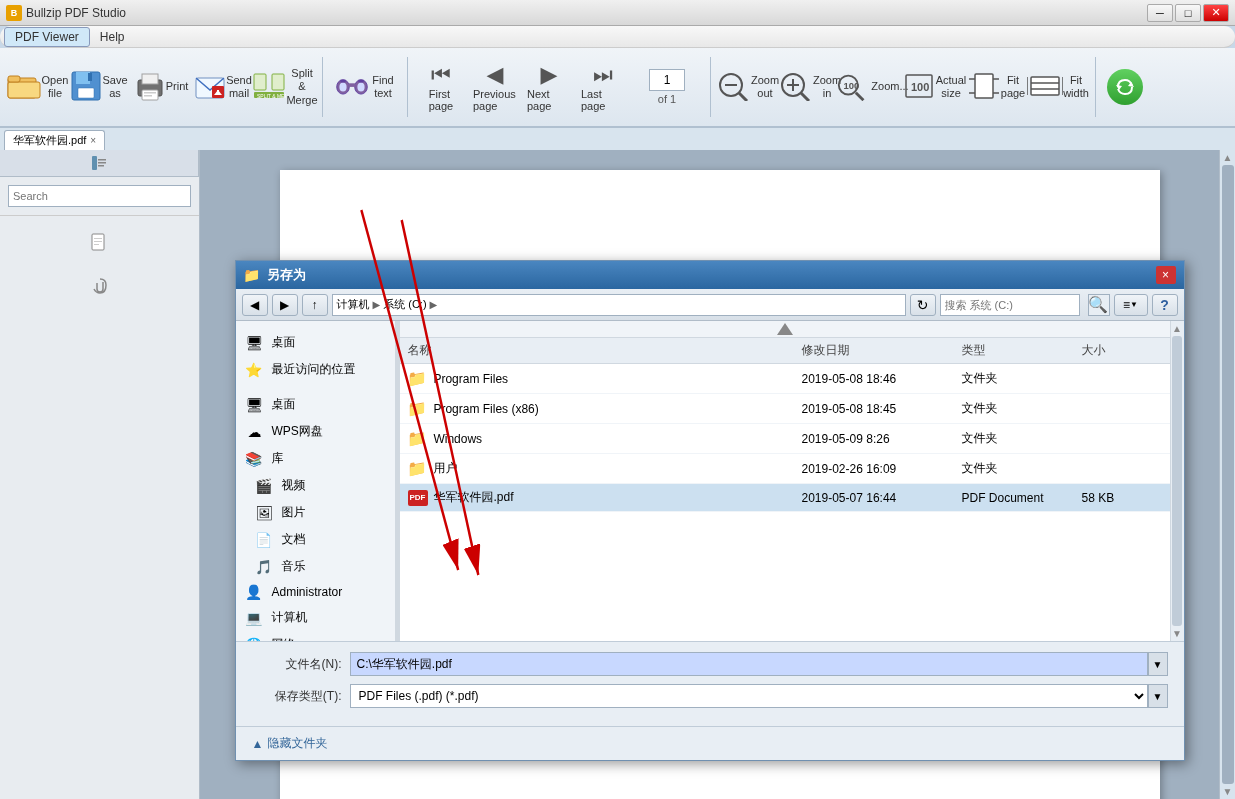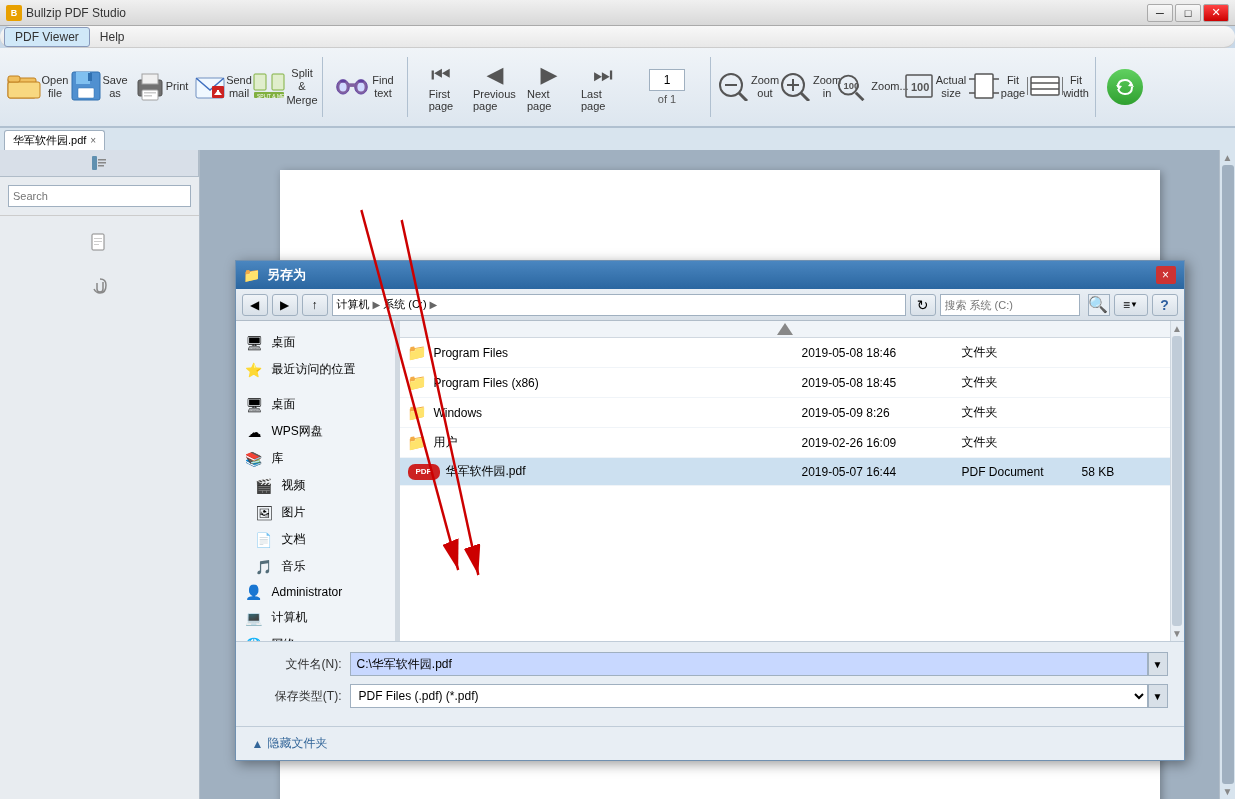--- a/index.html
+++ b/index.html
@@ -182,21 +182,21 @@
       display: grid;
       grid-template-columns: 1fr 160px 120px 80px;
       padding: 5px 8px;
       font-size: 12px;
       border-bottom: 1px solid #f0f4f8;
       cursor: pointer;
       align-items: center;
     }
     .file-row .file-name { display: flex; align-items: center; gap: 6px; }
     .folder-icon { color: #e8a020; font-size: 16px; }
-    .pdf-icon { width: 32px; height: 16px; background: #cc2222; border-radius: 7px; font-size: 8px; color: white; display: flex; align-items: center; justify-content: center; font-weight: bold; }
+    .pdf-icon { width: 20px; height: 16px; background: #cc2222; border-radius: 2px; font-size: 8px; color: white; display: flex; align-items: center; justify-content: center; font-weight: bold; }
 
     
     .dialog-bottom {
       background: #e8eef4;
       border-top: 1px solid #c0ccd8;
       padding: 10px 16px;
     }
     .dialog-field {
       display: flex; align-items: center; margin-bottom: 8px; font-size: 12px;
     }
@@ -619,20 +619,26 @@
 
           <div style="width:4px; background:#d0d8e0; cursor:col-resize;"></div>
 
           <div class="dialog-right">
 
             <div style="display:flex;justify-content:center;padding:2px 0;background:#f0f4f8;border-bottom:1px solid #d0d8e0;">
               <svg width="16" height="12" viewBox="0 0 16 12">
                 <polygon points="8,0 16,12 0,12" fill="#888"></polygon>
               </svg>
             </div>
+            <div class="file-list-header">
+              <span>名称</span>
+              <span>修改日期</span>
+              <span>类型</span>
+              <span>大小</span>
+            </div>
 
             <div class="file-row">
               <span class="file-name">
                 <span class="folder-icon">📁</span>
                 <span>Program Files</span>
               </span>
               <span>2019-05-08 18:46</span>
               <span>文件夹</span>
               <span></span>
             </div>

